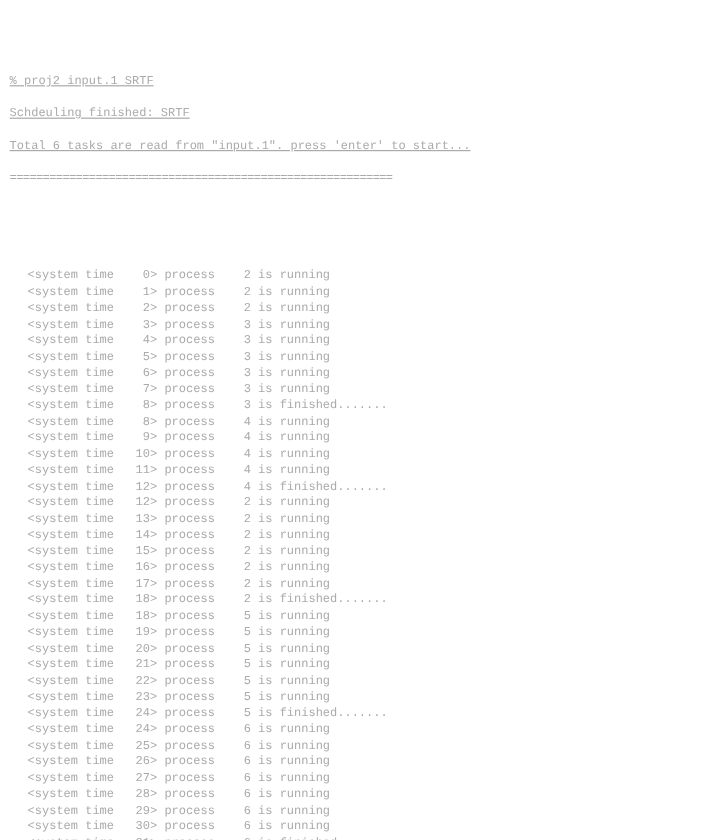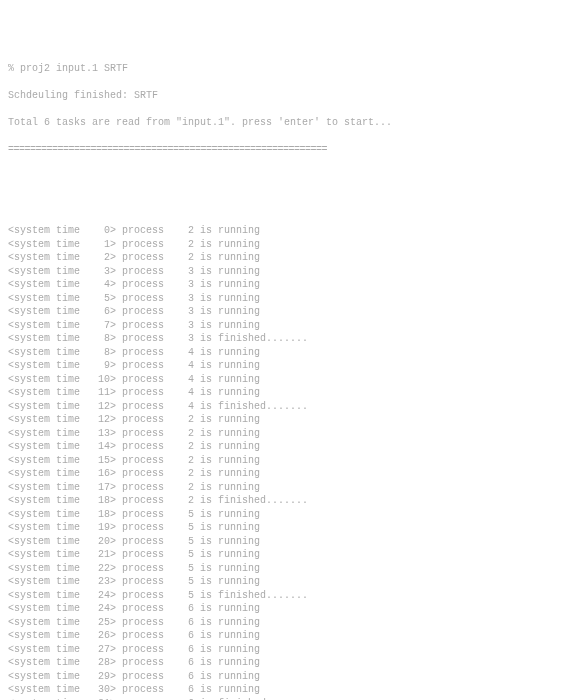--- a/index.html
+++ b/index.html
@@ -12,27 +12,29 @@
       font-size: 10px;
       color: #aaa;
       background: #fff;
       padding: 8px;
       line-height: 1.35;
       white-space: pre;
       width: 585px;
     }
     .header-line {
       color: #aaa;
+      text-decoration: underline;
     }
     .divider {
       color: #aaa;
       letter-spacing: -0.5px;
     }
     .log-line {
       color: #aaa;
+      margin-left: 15px;
     }
   </style>
 </head>
 <body>
 
 
 
 <div class="header-line"><span>% proj2 input.1 SRTF</span></div>
 <div class="header-line"><span>Schdeuling finished: SRTF</span></div>
 <div class="header-line"><span>Total 6 tasks are read from "input.1". press 'enter' to start...</span></div>

